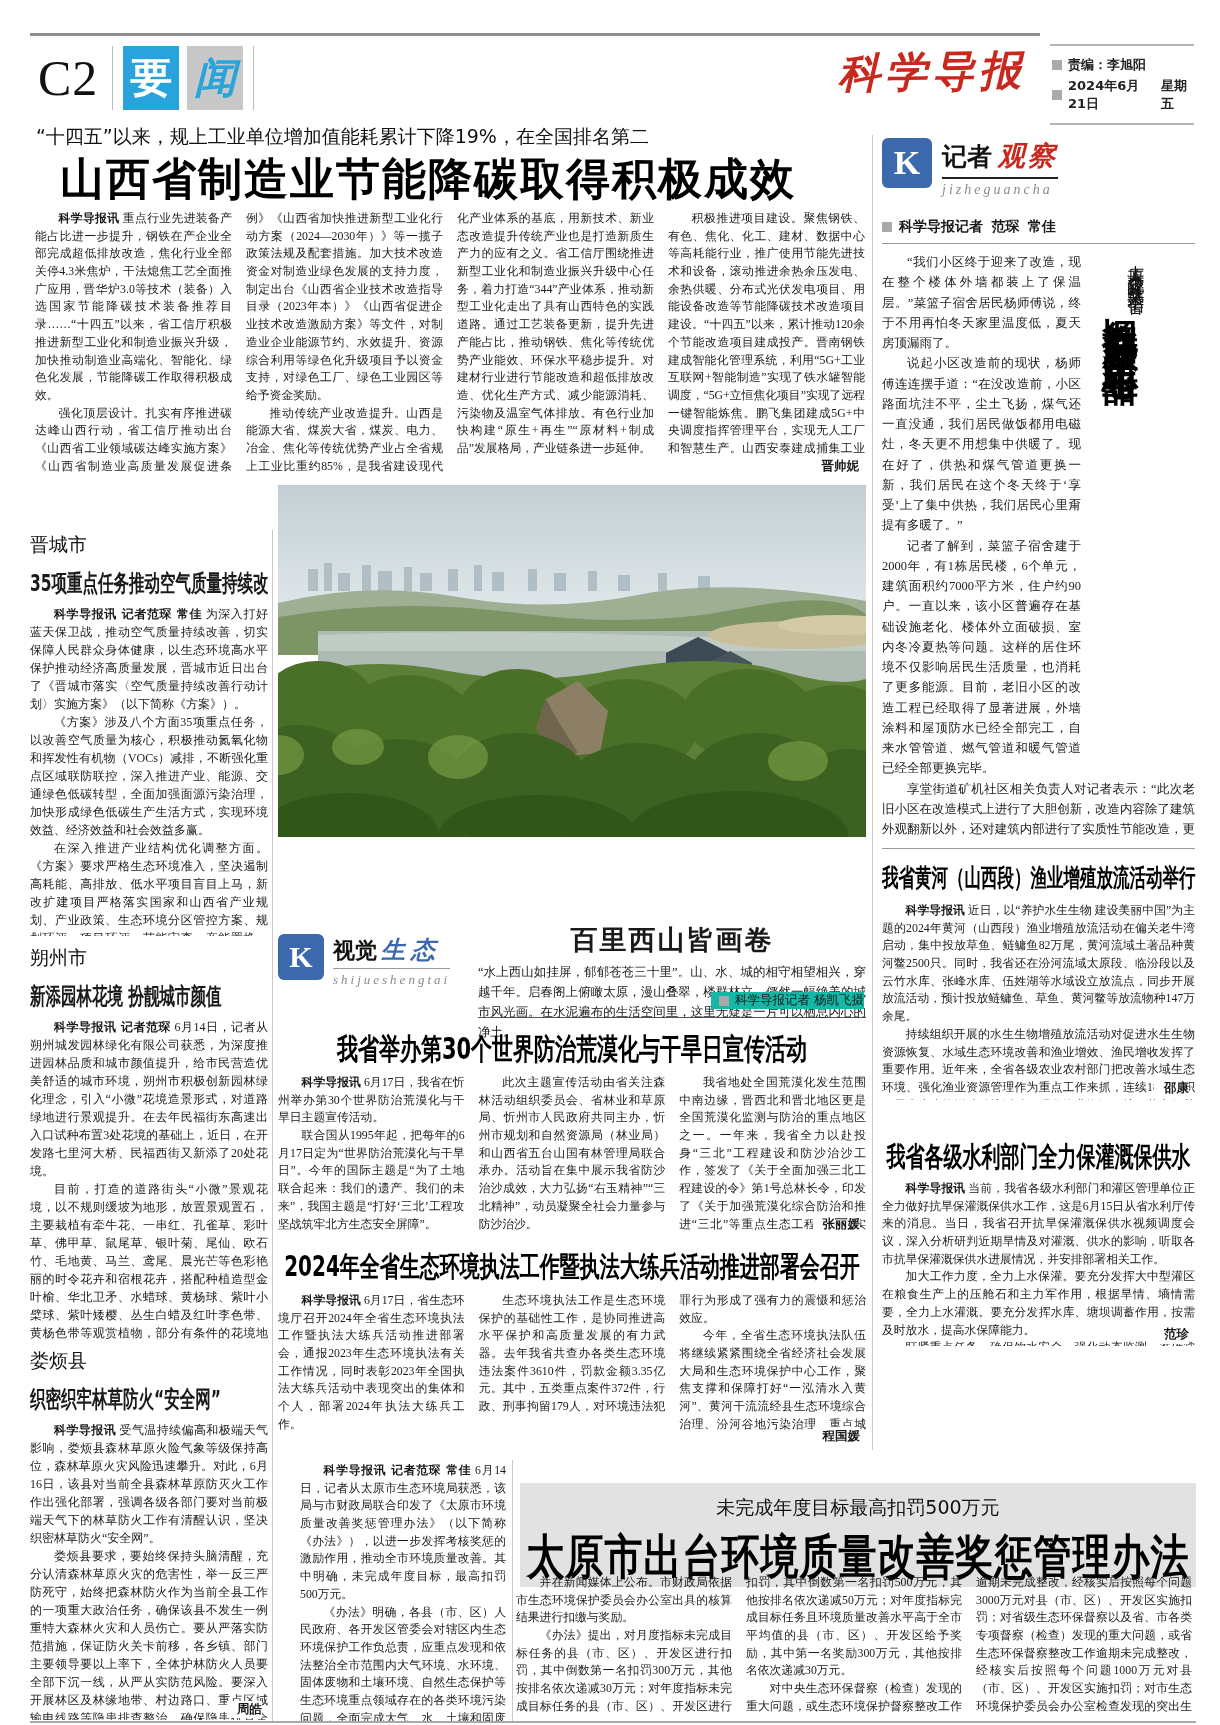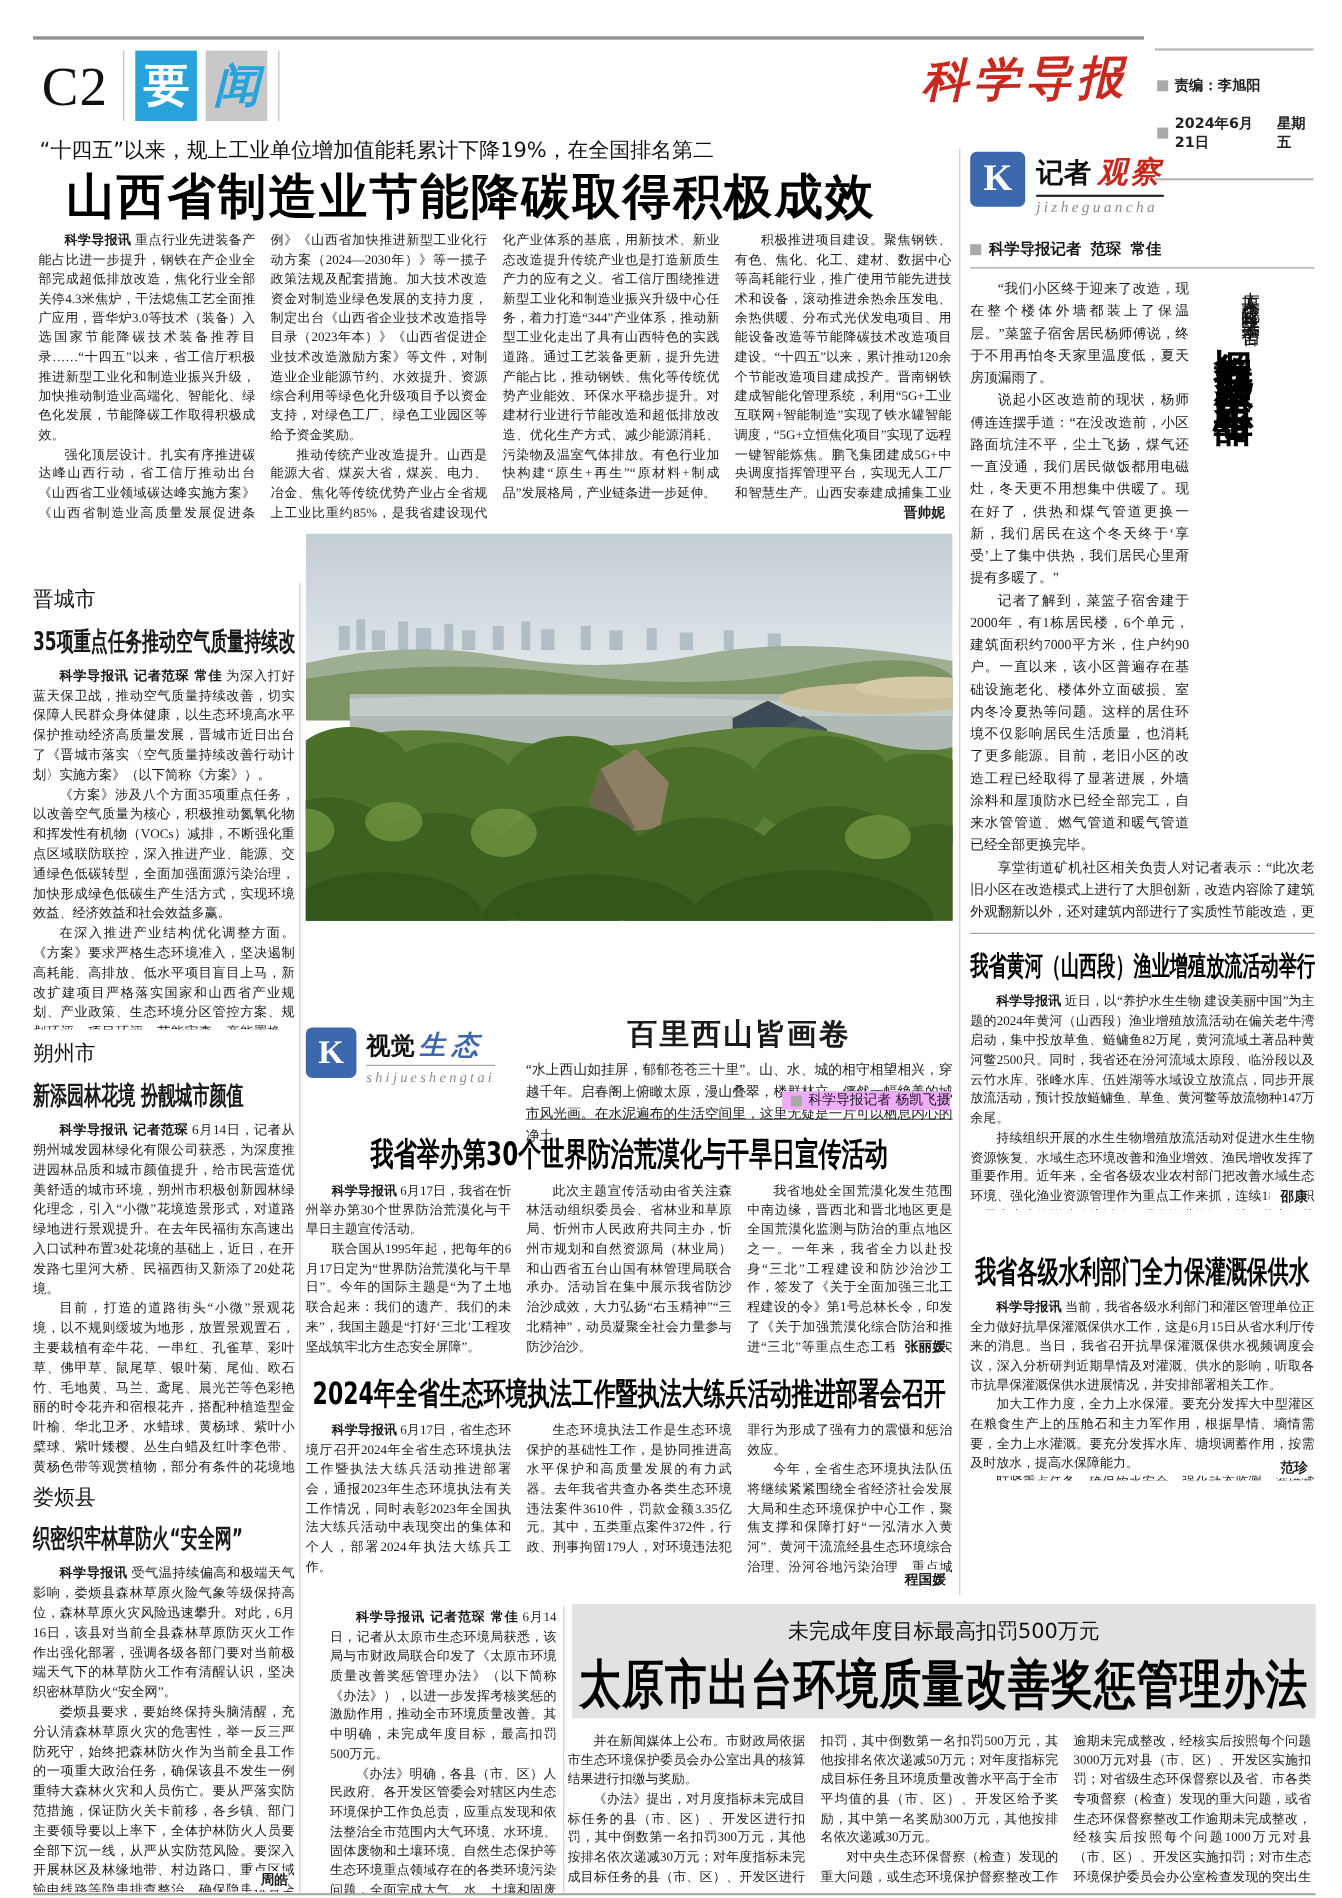--- a/index.html
+++ b/index.html
@@ -13,21 +13,21 @@
   .pageno{font-family:"Liberation Serif",serif;font-size:50px;letter-spacing:1px;color:#111;}
   .badge-wrap{display:flex;align-items:center;gap:8px;border-left:1px solid #bbb;border-right:1px solid #bbb;padding:0 10px;}
   .badge{width:56px;height:64px;display:flex;align-items:center;justify-content:center;
          font-family:"DejaVu Sans",sans-serif;font-weight:700;font-size:42px;}
   .badge-blue{background:#29a3dc;color:#fff;}
   .badge-gray{background:#c8c8c8;color:#29a3dc;font-family:"Liberation Serif",serif;font-style:italic;}
   .masthead{font-family:"Liberation Serif",serif;font-weight:700;font-style:italic;color:#c8281e;
             font-size:42px;letter-spacing:5px;transform:rotate(-1deg);}
   .editor-block{border-top:2px solid #b5b5b5;border-bottom:2px solid #b5b5b5;padding:7px 0 7px 2px;
                 font-family:"DejaVu Sans",sans-serif;font-size:13px;font-weight:700;color:#222;}
-  .editor-block .row{display:flex;align-items:center;gap:6px;margin:16px 0;}
+  .editor-block .row{display:flex;align-items:center;gap:6px;margin:3px 0;}
   .sq{display:inline-block;width:10px;height:10px;background:#a9a9a9;flex:0 0 auto;}
   
   .flow p{margin:0;text-indent:2em;text-align:justify;line-height:inherit;}
   .flow p b{font-family:"DejaVu Sans",sans-serif;font-weight:700;}
   .byline-abs{position:absolute;right:6px;bottom:2px;font-family:"DejaVu Sans",sans-serif;
               font-weight:700;font-size:12.5px;background:#fff;padding-left:10px;}
   .kicker{font-family:"DejaVu Sans",sans-serif;font-size:19px;color:#111;}
   .headline-lg{font-family:"DejaVu Sans",sans-serif;font-weight:700;font-size:44px;letter-spacing:2px;color:#000;}
   .headline-md{font-family:"DejaVu Sans",sans-serif;font-weight:700;color:#000;text-align:center;white-space:nowrap;}
   
@@ -49,23 +49,23 @@
   .vert-float{float:right;width:104px;height:500px;margin-left:10px;}
   .vwrap{writing-mode:vertical-rl;height:100%;display:flex;}
   .v-kicker{font-family:"DejaVu Sans",sans-serif;font-size:17px;letter-spacing:3px;margin-left:10px;color:#111;}
   .v-headline{font-family:"DejaVu Sans",sans-serif;font-weight:700;font-size:36px;letter-spacing:4px;color:#000;}
   
   .vis-zh-black{font-family:"DejaVu Sans",sans-serif;font-weight:700;font-size:22px;color:#111;}
   .vis-zh-blue{font-family:"Liberation Serif",serif;font-style:italic;font-weight:700;font-size:24px;color:#3c68ae;letter-spacing:6px;}
   .caption-title{font-family:"DejaVu Sans",sans-serif;font-weight:700;font-size:27px;text-align:center;letter-spacing:2px;}
   .caption-text{font-size:12.5px;line-height:1.6;text-align:justify;margin:4px 0 0 0;}
   .credit{position:absolute;right:2px;bottom:8px;display:flex;gap:6px;align-items:center;
-          font-family:"DejaVu Sans",sans-serif;font-size:12.5px;background:#f0abfc;padding-left:8px;}
-  
-  .banner{position:absolute;background:#e2e2e2;text-align:center;}
+          font-family:"DejaVu Sans",sans-serif;font-size:12.5px;background:#14b8a6;padding-left:8px;}
+  
+  .banner{position:absolute;background:#e2e2e2;text-align:center;margin-top:25px;}
   .banner-kicker{font-family:"DejaVu Sans",sans-serif;font-size:19px;padding-top:12px;color:#111;}
   .banner-headline{font-family:"DejaVu Sans",sans-serif;font-weight:700;font-size:38px;letter-spacing:1px;
                    transform:scaleY(1.25);transform-origin:top center;margin-top:4px;color:#000;}
   .body-sm{font-size:11.8px;line-height:1.5;overflow:hidden;}
   .cols4{column-count:4;column-gap:14px;height:100%;}
   .cols3{column-count:3;column-gap:14px;height:100%;}
 </style>
 </head>
 <body>
 

